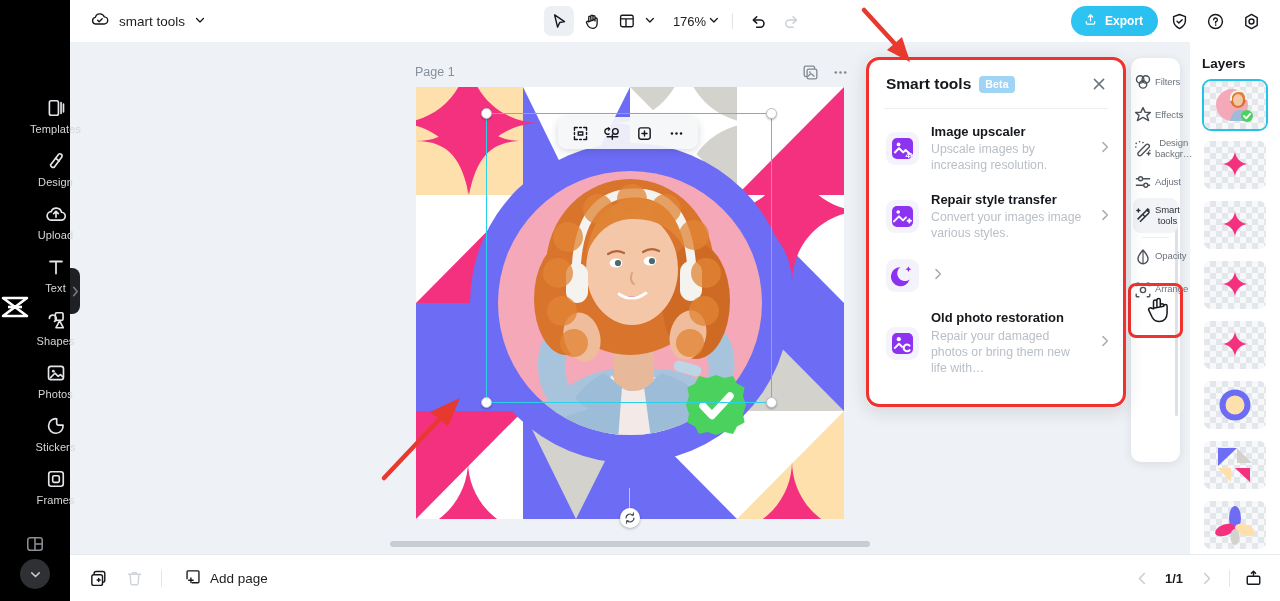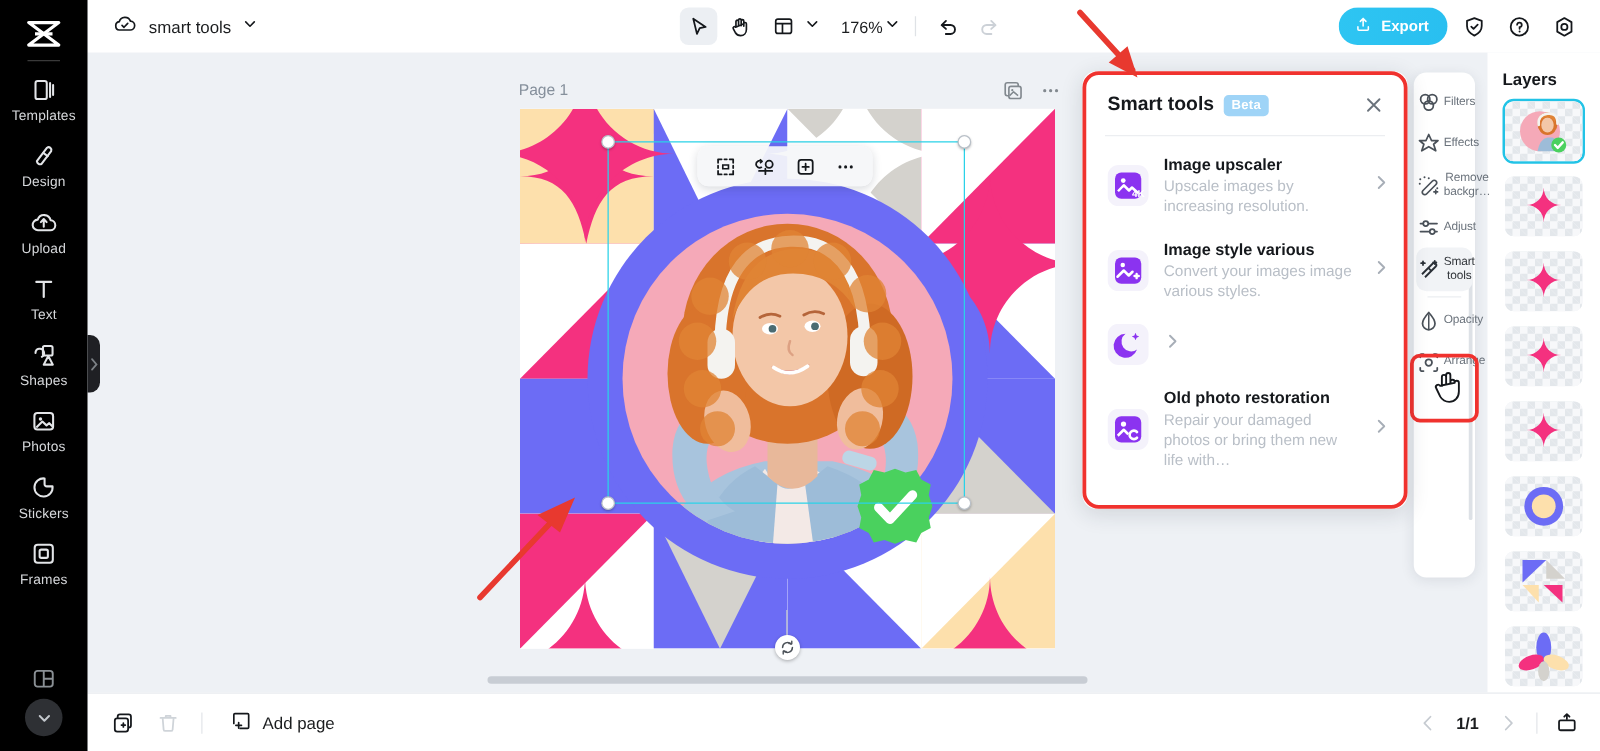--- a/index.html
+++ b/index.html
@@ -6,21 +6,21 @@
   html, body {
     width: 1280px; height: 601px;
     font-family: "Liberation Sans", sans-serif;
     background: #eef1f5; overflow: hidden;
   }
   #app { position: relative; width: 1280px; height: 601px; }
 
   
   .rail {
     position: absolute; left: 0; top: 0; width: 70px; height: 601px;
-    background: #000; display: flex; flex-direction: column; align-items: center;
+    background: #000; display: flex; flex-direction: row; align-items: center;
     z-index: 30;
   }
   .rail-logo { margin-top: 12px; width: 40px; height: 30px; display: flex; align-items: center; justify-content: center; }
   .rail-sep { width: 26px; height: 1px; background: #3a3a3a; margin: 6px 0 4px; }
   .rail-items { width: 100%; }
   .rail-item {
     display: flex; flex-direction: column; align-items: center; justify-content: center;
     gap: 4px; padding: 8px 0 7px; cursor: pointer;
   }
   .rail-item .ri-ico { width: 22px; height: 22px; display:flex; align-items:center; justify-content:center; }
@@ -630,21 +630,21 @@
           </div>
           <div class="st-item">
             <span class="st-ico"><svg width="33" height="33" viewBox="0 0 33 33">
                 <rect width="33" height="33" rx="9" fill="#f4f2fb"></rect>
                 <rect x="6" y="6" width="21" height="21" rx="5" fill="#8b33f0"></rect>
                 <circle cx="12.2" cy="12" r="1.8" fill="#fff"></circle>
                 <path d="M8 21.4 L13 16.4 L17 20.4 L20 17.4" stroke="#fff" stroke-width="2" fill="none" stroke-linejoin="round" stroke-linecap="round"></path>
                 <path d="M21.6 20.8 h3.4 M23.3 19.1 v3.4" stroke="#fff" stroke-width="1.9" stroke-linecap="round"></path>
               </svg></span>
             <span class="st-txt">
-              <span class="st-name" style="display:block">Image style various</span>
+              <span class="st-name" style="display:block">Repair style transfer</span>
               <span class="st-desc" style="display:block">Convert your images image various styles.</span>
             </span>
             <span class="st-chev"><svg width="14" height="14" viewBox="0 0 14 14">
                 <path d="M5 2.6 L9.4 7 L5 11.4" fill="none" stroke="#a7aeb7" stroke-width="1.5" stroke-linecap="round" stroke-linejoin="round"></path>
               </svg></span>
           </div>
           <div class="st-item">
             <span class="st-ico"><svg width="33" height="33" viewBox="0 0 33 33">
                 <rect width="33" height="33" rx="9" fill="#f4f2fb"></rect>
                 <path d="M23.6 20.6 A9.6 9.6 0 1 1 14.4 8 a7.5 7.5 0 0 0 9.2 12.6z" fill="#8b33f0"></path>
@@ -696,21 +696,21 @@
         <span class="ts-lab">Effects</span>
       </div>
       <div class="ts-item">
         <span class="ts-ico">
           <svg width="20" height="20" viewBox="0 0 20 20">
             <path d="M5.4 13.4 L13 5.8 a1.9 1.9 0 0 1 2.8 2.8 L8.2 16.2 a1.9 1.9 0 0 1-2.8-2.8z" fill="none" stroke="#4a5159" stroke-width="1.4" stroke-linejoin="round"></path>
             <path d="M3.2 4.4 h.01 M6.6 2.8 h.01 M10 3.6 h.01 M2.8 8 h.01 M16.8 11.6 h.01" stroke="#4a5159" stroke-width="1.6" stroke-linecap="round"></path>
             <path d="M15.6 13 v3 M14.1 14.5 h3" stroke="#4a5159" stroke-width="1.3" stroke-linecap="round"></path>
           </svg>
         </span>
-        <span class="ts-lab">Remove backgr…</span>
+        <span class="ts-lab">Design backgr…</span>
       </div>
       <div class="ts-item">
         <span class="ts-ico">
           <svg width="20" height="20" viewBox="0 0 20 20">
             <path d="M3.4 6.8 h13.2 M3.4 13.2 h13.2" stroke="#4a5159" stroke-width="1.4" stroke-linecap="round"></path>
             <circle cx="7.6" cy="6.8" r="2" fill="#fff" stroke="#4a5159" stroke-width="1.4"></circle>
             <circle cx="12.8" cy="13.2" r="2" fill="#fff" stroke="#4a5159" stroke-width="1.4"></circle>
           </svg>
         </span>
         <span class="ts-lab">Adjust</span>

